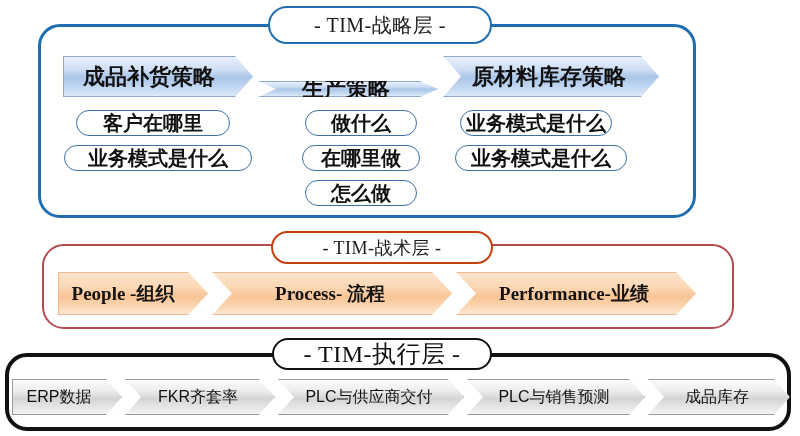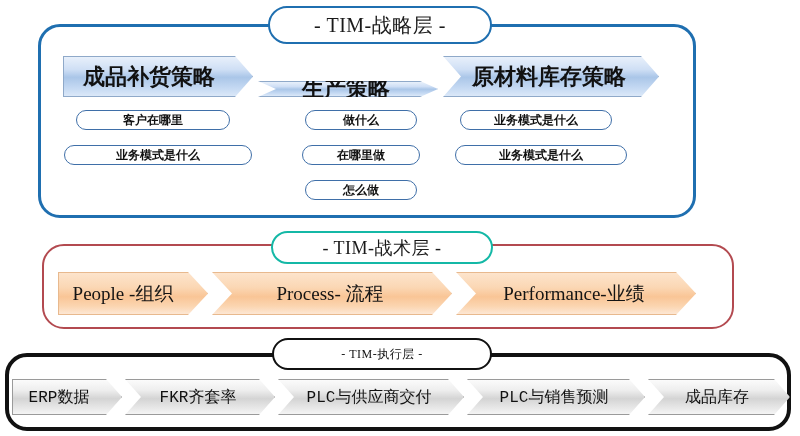--- a/index.html
+++ b/index.html
@@ -50,27 +50,27 @@
     letter-spacing: .5px;
     z-index: 5;
   }
   .title-strategy {
     left: 268px; top: 6px; width: 224px; height: 38px;
     border: 2.5px solid #1F6FB0;
     font-size: 20px; color: #1a1a1a;
   }
   .title-tactics {
     left: 271px; top: 231px; width: 222px; height: 33px;
-    border: 2px solid #14b8a6;
+    border: 2px solid #c2410c;
     font-size: 18px; color: #1a1a1a;
   }
   .title-exec {
     left: 272px; top: 338px; width: 220px; height: 32px;
     border: 2.5px solid #111111;
-    font-size: 12px; color: #111111;
+    font-size: 24px; color: #111111;
   }
 
   
   .chev-row { position: absolute; display: flex; align-items: stretch; }
 
   .chev {
     position: relative;
     display: flex;
     align-items: center;
     justify-content: center;
@@ -102,38 +102,39 @@
 
   
   .row-tactics { left: 58px; top: 272px; height: 43px; }
   .chev-orange {
     background: linear-gradient(to bottom, #fde4cc 0%, #fbd7b4 35%, #f9c596 58%, #fbd6b2 82%, #fde7d4 100%);
     border: 1px solid #e8b98e;
     color: #141414;
     font-size: 19px;
     font-family: "Liberation Serif","DejaVu Serif",serif;
     filter: drop-shadow(1.5px 1.5px 1px rgba(150,130,115,0.45));
+    font-weight: bold;
   }
   .chev-orange.head {
     clip-path: polygon(0 0, calc(100% - 20px) 0, 100% 50%, calc(100% - 20px) 100%, 0 100%);
     padding-right: 20px;
   }
   .chev-orange.mid {
     clip-path: polygon(0 0, calc(100% - 20px) 0, 100% 50%, calc(100% - 20px) 100%, 0 100%, 20px 50%);
     padding-left: 16px; padding-right: 20px;
   }
 
   
   .row-exec { left: 12px; top: 379px; height: 36px; }
   .chev-gray {
     background: linear-gradient(to bottom, #fbfbfb 0%, #eeeeee 30%, #d4d4d4 55%, #e6e6e6 80%, #f4f4f4 100%);
     border: 1px solid #9a9a9a;
     color: #111111;
     font-size: 16px;
-    font-family: Liberation Mono, monospace;
+    font-family: Liberation Sans, sans-serif;
     filter: drop-shadow(1.5px 1.5px 1px rgba(120,120,120,0.5));
   }
   .chev-gray.head {
     clip-path: polygon(0 0, calc(100% - 16px) 0, 100% 50%, calc(100% - 16px) 100%, 0 100%);
     padding-right: 16px;
   }
   .chev-gray.mid {
     clip-path: polygon(0 0, calc(100% - 16px) 0, 100% 50%, calc(100% - 16px) 100%, 0 100%, 16px 50%);
     padding-left: 12px; padding-right: 16px;
   }
@@ -143,24 +144,24 @@
     position: absolute;
     box-sizing: border-box;
     border: 1.8px solid #3F6FA8;
     border-radius: 999px;
     background: #ffffff;
     display: flex;
     align-items: center;
     justify-content: center;
     white-space: nowrap;
     color: #111111;
-    font-size: 12px;
+    font-size: 20px;
     font-weight: bold;
     font-family: "Liberation Serif","DejaVu Serif",serif;
-    height: 20px;
+    height: 26px;
   }
 </style>
 </head>
 <body>
 
 <div class="stage">
 
   <div class="section-box section-strategy"></div>
 
   <div class="title-pill title-strategy">- TIM-战略层 -</div>

